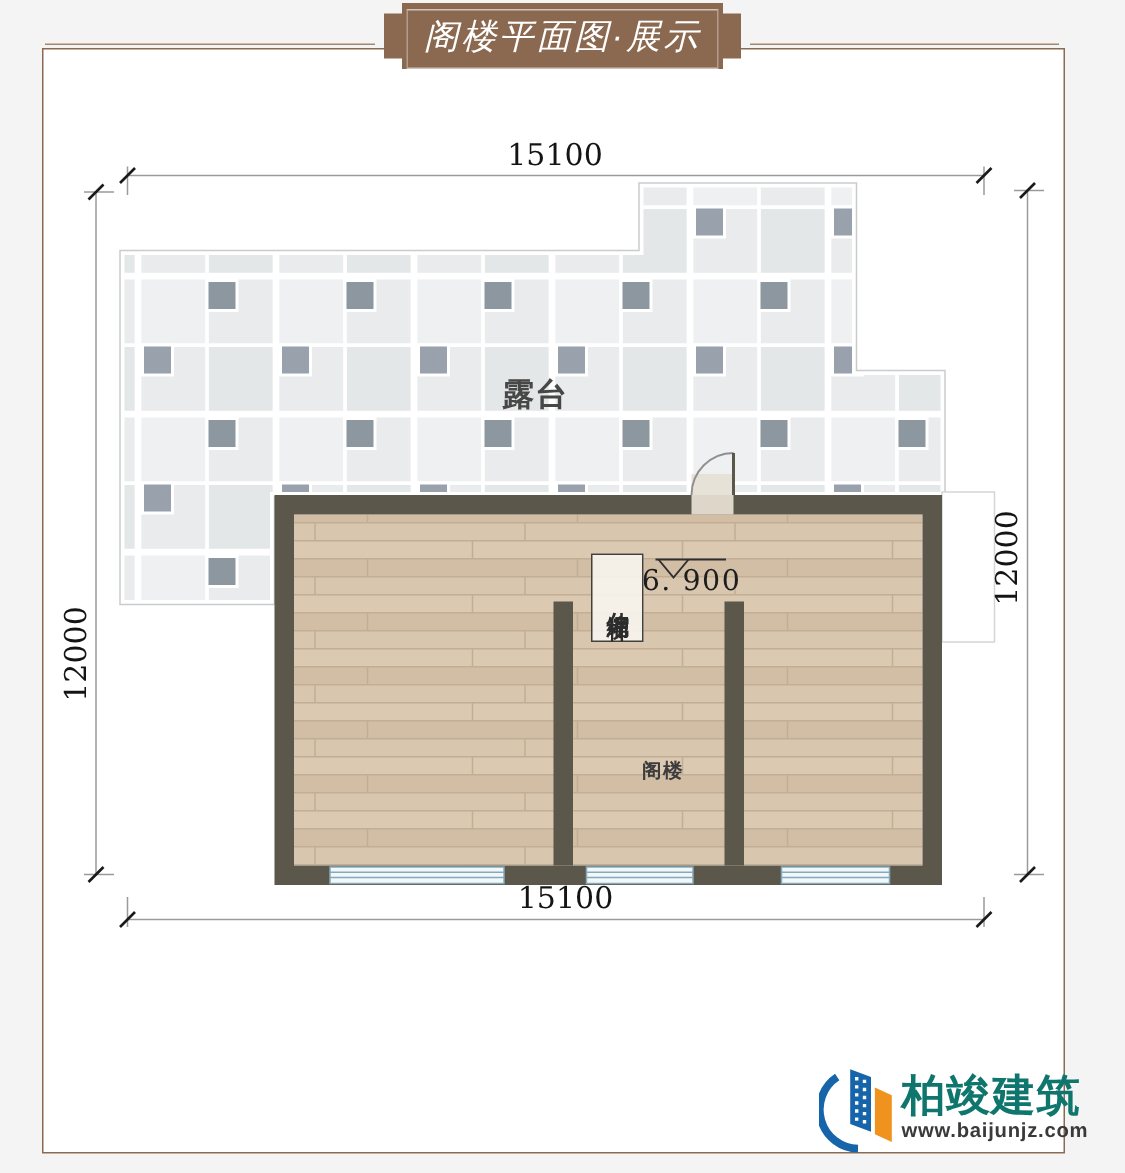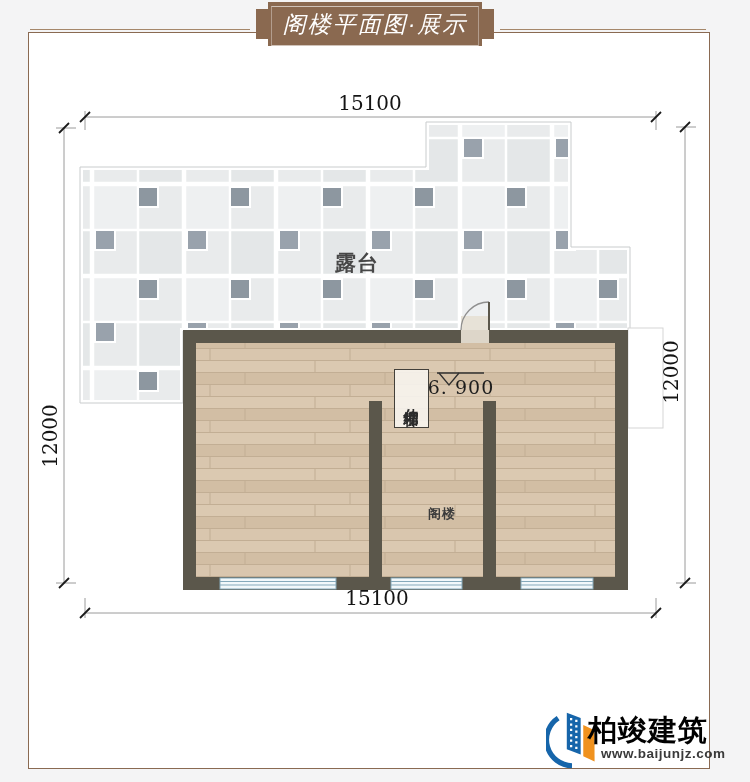--- a/index.html
+++ b/index.html
@@ -30,21 +30,21 @@
   #ladder-box{left:394px;top:369px;width:33px;height:57px;border:1.5px solid #43403a;background:rgba(247,244,238,.9);z-index:12;display:flex;align-items:center;justify-content:center;}
   #ladder-box .vtext{writing-mode:vertical-rl;font-size:15px;font-weight:700;color:#2c2c2c;letter-spacing:2px;line-height:1;}
 
   
   #footer-bar{left:40px;top:670px;width:667px;height:84px;background:#c9c9c9;z-index:5;display:flex;align-items:center;padding-left:35px;box-sizing:border-box;}
   #footer-bar .label{font-size:20px;font-weight:800;color:#333333;letter-spacing:1px;}
   #footer-bar .value{font-size:19px;font-weight:500;color:#848484;letter-spacing:3px;}
 
   
   #logo{left:546px;top:706px;width:190px;height:66px;z-index:20;}
-  #logo .brand{position:absolute;left:42px;top:5px;font-size:29px;font-weight:800;color:#000000;letter-spacing:1px;white-space:nowrap;}
+  #logo .brand{position:absolute;left:55px;top:5px;font-size:29px;font-weight:800;color:#0f766e;letter-spacing:1px;white-space:nowrap;}
   #logo .site{position:absolute;left:55px;top:40px;font-size:13.5px;font-weight:700;color:#3a3a3a;letter-spacing:.5px;font-family:Liberation Sans, sans-serif;white-space:nowrap;}
 
   svg{display:block;}
 </style>
 </head>
 <body>
 
 <div id="page">
 
   <div id="frame" class="abs"></div>

